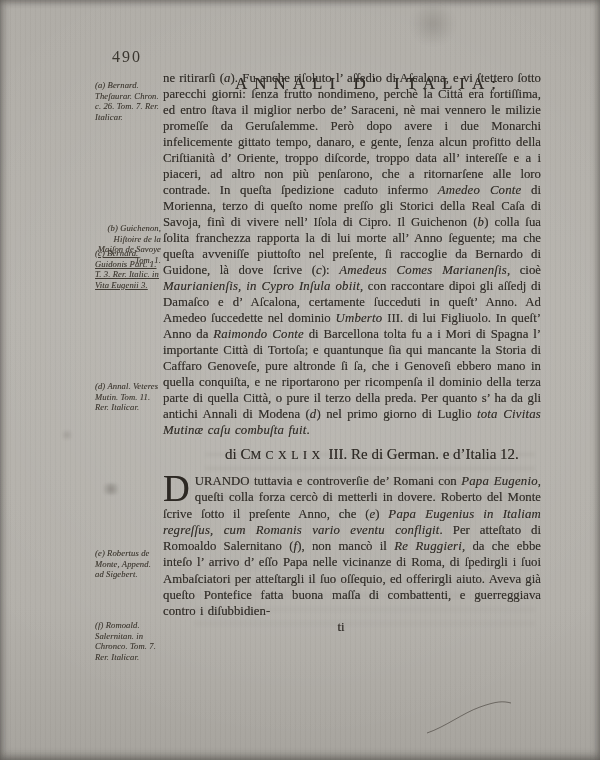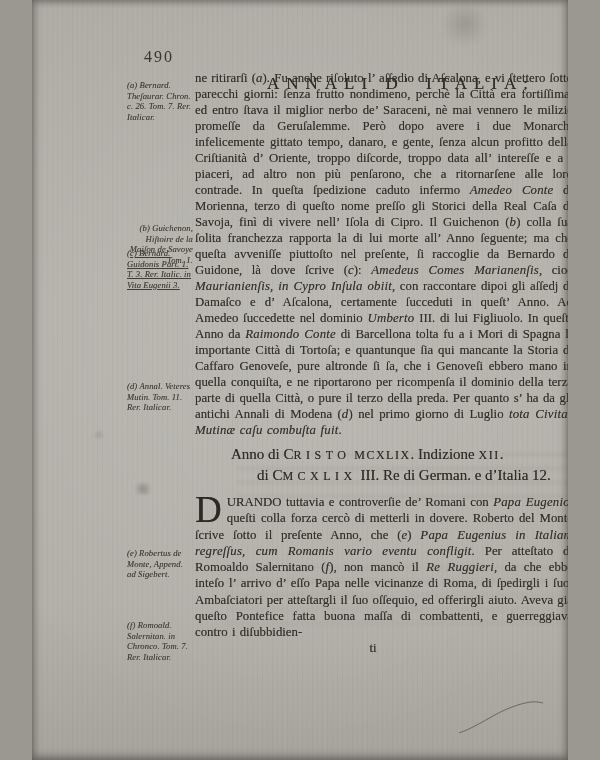--- a/index.html
+++ b/index.html
@@ -2,21 +2,21 @@
 <html style="--paper: #b2afa9; --ink: #332f2a;"><head>
 <meta charset="utf-8">
 <style>
   :root{
     --paper:#b2afa9;
     --ink:#332f2a;
   }
   html,body{margin:0;padding:0;background:#9b9892;}
   .page{
     position:relative;
-    width:536px;height:760px;
+    width:600px;height:760px;
     margin:0 auto;
     overflow:hidden;
     background:
       radial-gradient(ellipse 120% 90% at 50% 45%, rgba(255,255,255,0.10), rgba(0,0,0,0) 60%),
       radial-gradient(ellipse 140% 120% at 50% 50%, rgba(0,0,0,0) 62%, rgba(40,36,30,0.14) 100%),
       linear-gradient(180deg, #b0ada7 0%, #b5b2ac 40%, #b3b0aa 80%, #a7a49e 100%);
     background-color:var(--paper);
     box-shadow:inset 0 2px 6px rgba(30,28,24,0.25), inset 0 -4px 8px rgba(30,28,24,0.28), inset 3px 0 8px rgba(30,28,24,0.12), inset -3px 0 8px rgba(30,28,24,0.12);
     font-family:"Liberation Serif", serif;
     color:var(--ink);
@@ -110,21 +110,20 @@
     <div class="note n3">(c) Bernard. Guidonis Part. 1. T. 3. Rer. Italic. in Vita Eugenii 3.</div>
     <div class="note n4">(d) Annal. Veteres Mutin. Tom. 11. Rer. Italicar.</div>
     <div class="note n5">(e) Robertus de Monte, Append. ad Sigebert.</div>
     <div class="note n6">(f) Romoald. Salernitan. in Chronco. Tom. 7. Rer. Italicar.</div>
   </div>
 
   <div class="text-block">
     <p class="body-par">ne ritirarſi (<i>a</i>). Fu anche riſoluto l’ aſſedio di Aſcalona, e vi ſtettero ſotto parecchi giorni: ſenza frutto nondimeno, perchè la Città era fortiſſima, ed entro ſtava il miglior nerbo de’ Saraceni, nè mai vennero le milizie promeſſe da Geruſalemme. Però dopo avere i due Monarchi infelicemente gittato tempo, danaro, e gente, ſenza alcun profitto della Criſtianità d’ Oriente, troppo diſcorde, troppo data all’ intereſſe e a i piaceri, ad altro non più penſarono, che a ritornarſene alle loro contrade. In queſta ſpedizione caduto infermo <i>Amedeo Conte</i> di Morienna, terzo di queſto nome preſſo gli Storici della Real Caſa di Savoja, finì di vivere nell’ Iſola di Cipro. Il Guichenon (<i>b</i>) colla ſua ſolita franchezza rapporta la di lui morte all’ Anno ſeguente; ma che queſta avveniſſe piuttoſto nel preſente, ſi raccoglie da Bernardo di Guidone, là dove ſcrive (<i>c</i>): <i>Amedeus Comes Marianenſis</i>, cioè <i>Maurianienſis, in Cypro Inſula obiit</i>, con raccontare dipoi gli aſſedj di Damaſco e d’ Aſcalona, certamente ſucceduti in queſt’ Anno. Ad Amedeo ſuccedette nel dominio <i>Umberto</i> III. di lui Figliuolo. In queſt’ Anno da <i>Raimondo Conte</i> di Barcellona tolta fu a i Mori di Spagna l’ importante Città di Tortoſa; e quantunque ſia qui mancante la Storia di Caffaro Genoveſe, pure altronde ſi ſa, che i Genoveſi ebbero mano in quella conquiſta, e ne riportarono per ricompenſa il dominio della terza parte di quella Città, o pure il terzo della preda. Per quanto s’ ha da gli antichi Annali di Modena (<i>d</i>) nel primo giorno di Luglio <i>tota Civitas Mutinæ caſu combuſta fuit</i>.</p>
 
     <div class="year-heading">
-      <div class="h-line h1">Anno di C<span class="sc sp">RISTO</span> <span class="sc">MCXLIX</span>. Indizione <span class="sc">XII</span>.</div>
       <div class="h-line h3">di C<span class="sc sp">MCXLIX</span> III. Re di German. e d’Italia 12.</div>
     </div>
 
     <p class="body-par dropcap-par">
       <span class="dropcap">D</span>
       <span>URANDO tuttavia e controverſie de’ Romani con <i>Papa Eugenio</i>, queſti colla forza cercò di metterli in dovere. Roberto del Monte ſcrive ſotto il preſente Anno, che (<i>e</i>) <i>Papa Eugenius in Italiam regreſſus, cum Romanis vario eventu confligit</i>. Per atteſtato di Romoaldo Salernitano (<i>f</i>), non mancò il <i>Re Ruggieri</i>, da che ebbe inteſo l’ arrivo d’ eſſo Papa nelle vicinanze di Roma, di ſpedirgli i ſuoi Ambaſciatori per atteſtargli il ſuo oſſequio, ed offerirgli aiuto. Aveva già queſto Pontefice fatta buona maſſa di combattenti, e guerreggiava contro i diſubbidien-</span>
     </p>
 
     <div class="catchword">ti</div>
   </div>

